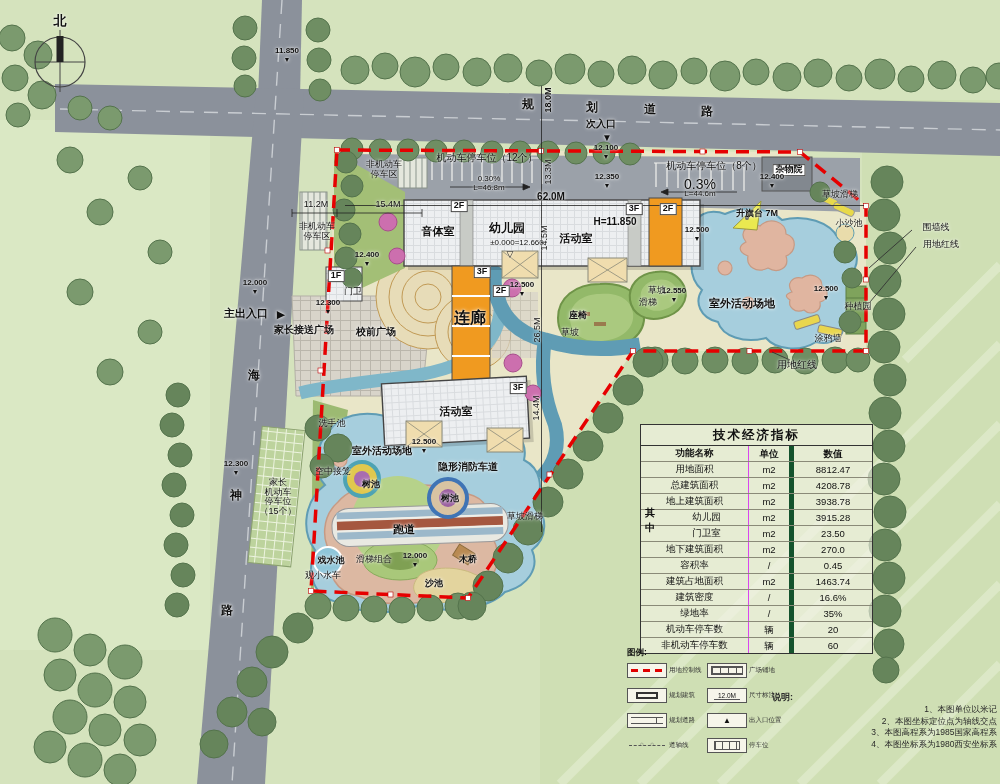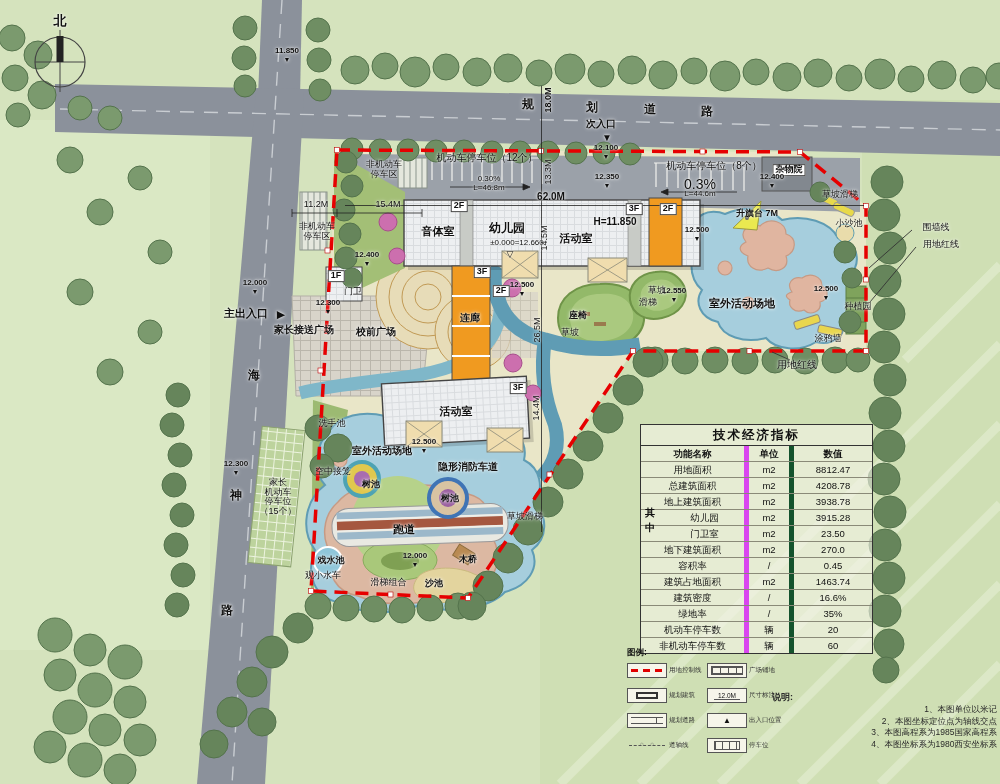--- a/index.html
+++ b/index.html
@@ -19,21 +19,21 @@
   .ml.datum{font-size:8px;}
 
   
   #table-panel{position:absolute;left:640px;top:424px;width:233px;
     background:rgba(244,243,231,.62);border:1.5px solid #333;box-sizing:border-box;}
   .ttitle{font-size:12.5px;font-weight:bold;text-align:center;padding:2px 0 1px;
     border-bottom:1px solid #333;letter-spacing:2px;}
   .thead,.trow{display:flex;height:15px;line-height:15px;border-bottom:1px solid #8a8a78;font-size:9.5px;}
   .thead{font-weight:bold;}
   #table-rows .trow:last-child{border-bottom:none;}
-  .tname{width:108px;text-align:center;border-right:5px solid #d946ef;box-sizing:border-box;}
+  .tname{width:108px;text-align:center;border-right:1px solid #d946ef;box-sizing:border-box;font-family:Liberation Serif, serif;}
   .tunit{width:45px;text-align:center;border-right:5px solid #14532d;box-sizing:border-box;}
   .tval{flex:1;text-align:center;}
   .grouped .tname{padding-left:24px;}
   #tgroup{position:absolute;left:4px;top:80px;width:11px;font-size:10px;font-weight:bold;
     line-height:15px;word-break:break-all;}
 
   
   #legend-panel{position:absolute;left:627px;top:647px;width:170px;font-size:7px;}
   .ltitle{font-size:8.5px;font-weight:bold;margin-bottom:4px;}
   .lgrid{display:grid;grid-template-columns:80px 90px;row-gap:10px;}
@@ -457,21 +457,21 @@
       <span class="ml b" style="left: 438px; top: 232px; font-size: 11px;">音体室</span>
       <span class="ml b" style="left: 507px; top: 228px; font-size: 12px;">幼儿园</span>
       <span class="ml datum" style="left: 517px; top: 243px;">±0.000=12.660</span>
       <span class="ml" style="left: 510px; top: 255px; font-size: 9px;">▽</span>
       <span class="ml r90" style="left: 545px; top: 238px;">14.5M</span>
       <span class="ml b" style="left: 615px; top: 222px; font-size: 10px;">H=11.850</span>
       <span class="ml b" style="left: 576px; top: 239px; font-size: 11px;">活动室</span>
       <span class="ml elev" style="left: 522px; top: 289px;">12.500</span>
       <span class="ml chip" style="left: 482px; top: 272px;">3F</span>
       <span class="ml chip" style="left: 501px; top: 291px;">2F</span>
-      <span class="ml b" style="left: 470px; top: 318px; font-size: 10px;">连廊</span>
+      <span class="ml b" style="left: 470px; top: 318px; font-size: 16px;">连廊</span>
       <span class="ml chip" style="left: 336px; top: 276px;">1F</span>
       <span class="ml" style="left: 353px; top: 292px; font-family: Liberation Serif, serif;">门卫</span>
       <span class="ml elev" style="left: 328px; top: 307px;">12.300</span>
       <span class="ml b" style="left: 304px; top: 330px; font-size: 10px;">家长接送广场</span>
       <span class="ml b" style="left: 376px; top: 332px; font-size: 10px;">校前广场</span>
       <span class="ml b" style="left: 757px; top: 214px;">升旗台 7M</span>
       <span class="ml" style="left: 840px; top: 195px;">草坡滑梯</span>
       <span class="ml" style="left: 849px; top: 224px;">小沙池</span>
       <span class="ml" style="left: 936px; top: 228px;">围墙线</span>
       <span class="ml" style="left: 941px; top: 245px;">用地红线</span>
@@ -499,21 +499,21 @@
       <span class="ml b" style="left: 450px; top: 499px;">树池</span>
       <span class="ml pre" style="left: 278px; top: 497px;">家长
 机动车
 停车位
 （15个）</span>
       <span class="ml b" style="left: 404px; top: 530px; font-size: 11px;">跑道</span>
       <span class="ml" style="left: 525px; top: 517px;">草坡滑梯</span>
       <span class="ml b" style="left: 468px; top: 560px;">木桥</span>
       <span class="ml b" style="left: 331px; top: 561px;">戏水池</span>
       <span class="ml" style="left: 323px; top: 576px;">观小水车</span>
-      <span class="ml" style="left: 374px; top: 583px; padding-left: 29px;">滑梯组合</span>
+      <span class="ml" style="left: 374px; top: 560px;">滑梯组合</span>
       <span class="ml b" style="left: 434px; top: 584px;">沙池</span>
       <span class="ml elev" style="left: 415px; top: 560px;">12.000</span>
     </div>
 
 <div id="table-panel">
   <div class="ttitle">技术经济指标</div>
   <div class="thead">
     <span class="tname">功能名称</span>
     <span class="tunit">单位</span>
     <span class="tval">数值</span>

